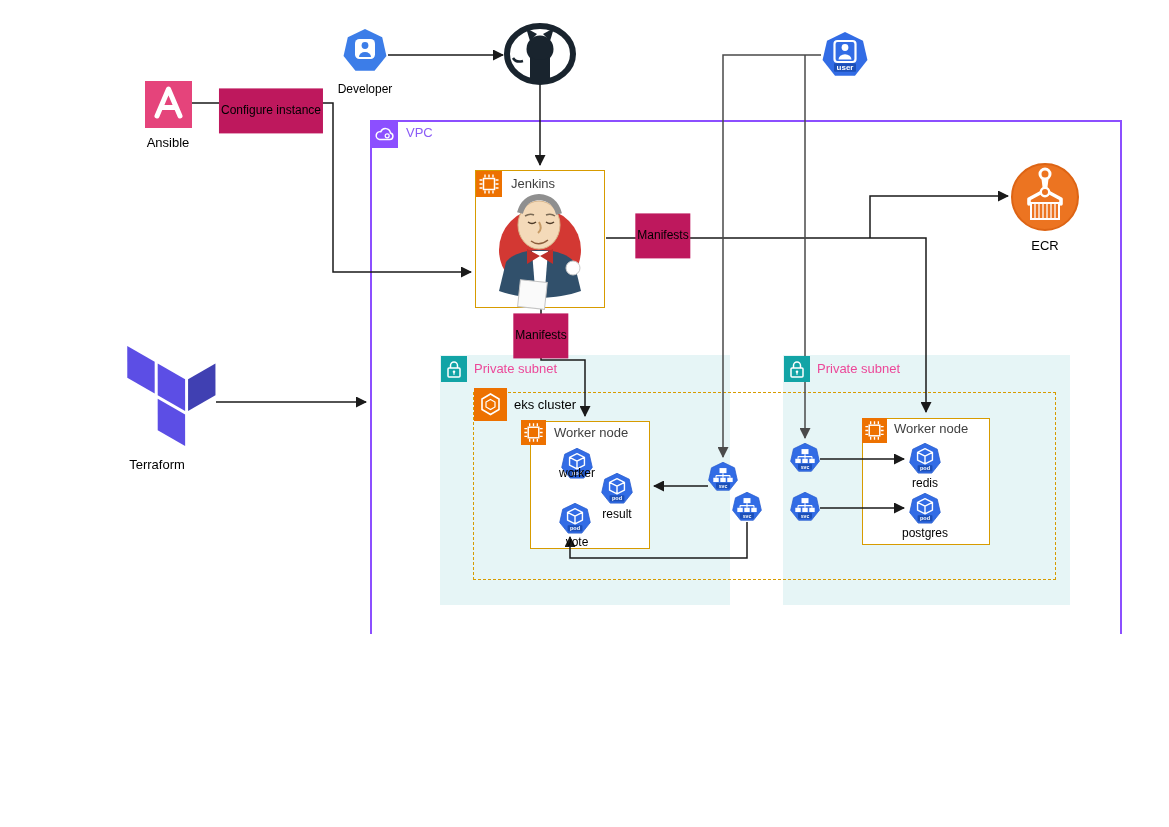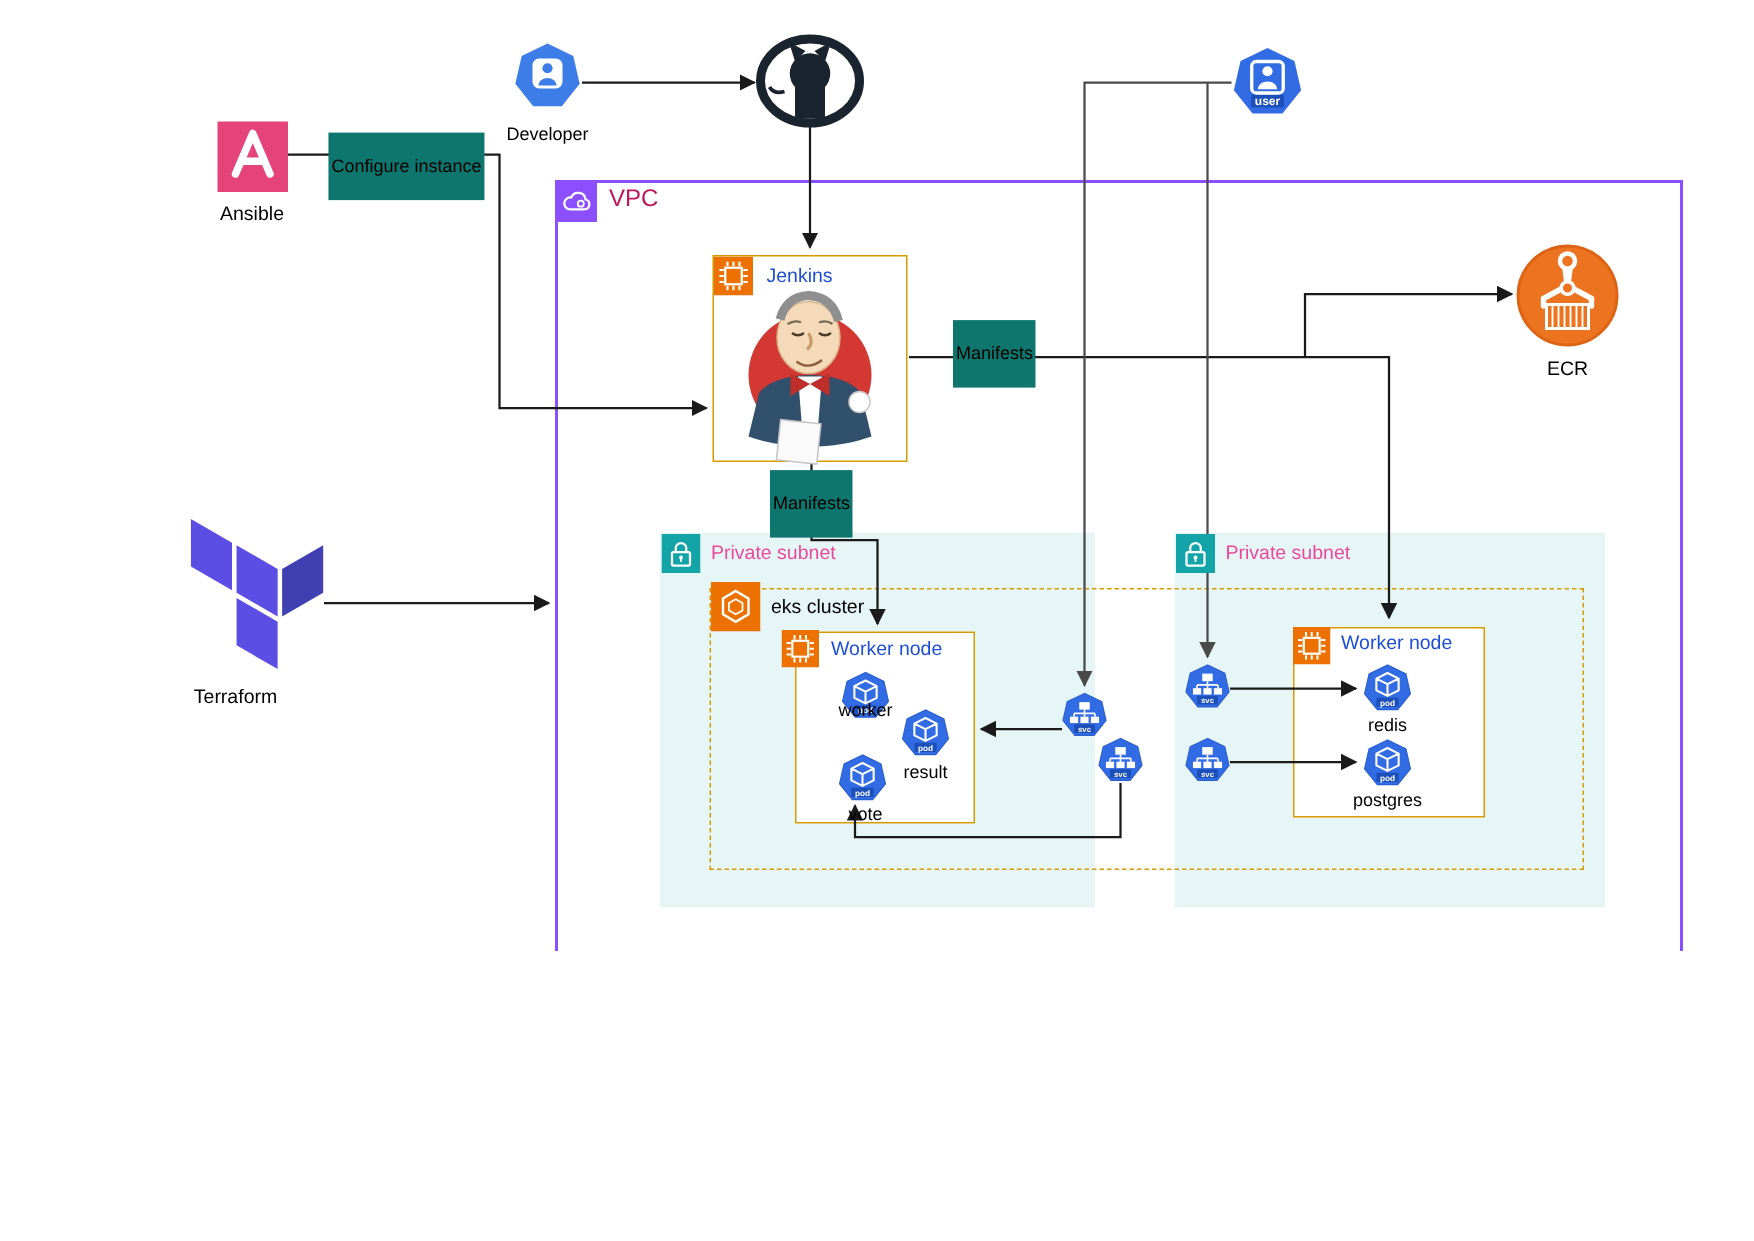--- a/index.html
+++ b/index.html
@@ -17,24 +17,24 @@
   .worker-left{left:530px;top:421px;width:120px;height:128px;}
   .worker-right{left:862px;top:418px;width:128px;height:127px;}
   
   .layer{position:absolute;left:0;top:0;z-index:2;pointer-events:none;}
   .regions{position:absolute;left:0;top:0;z-index:1;width:100%;height:100%;}
   .labels{position:absolute;left:0;top:0;z-index:3;width:100%;height:100%;pointer-events:none;}
   
   .lbl{position:absolute;font-size:12px;color:#000;white-space:nowrap;line-height:1.1;}
   .c{transform:translate(-50%,-50%);text-align:center;}
   .l{transform:translate(0,-50%);}
-  .bgw{background:#0f766e;padding:16px 2px;}
-  .orange{color:#1d4ed8;font-size:13px;}
+  .bgw{background:#be185d;padding:16px 2px;}
+  .orange{color:#404040;font-size:13px;}
   .blue{color:#ec4899;font-size:13px;}
-  .purple{color:#be185d;font-size:16px;}
+  .purple{color:#8b5cf6;font-size:13px;}
   .big{font-size:13px;}
   .wm-ar{position:absolute;font-family:"DejaVu Sans",sans-serif;font-weight:bold;
          font-size:52px;color:#E9E9E9;transform:translate(-50%,-50%);}
   .wm-en{position:absolute;font-weight:bold;font-size:28px;letter-spacing:1px;color:#E4E4E4;
          transform:translate(-50%,-50%);}
   svg text{font-family:"Liberation Sans",sans-serif;}
 </style>
 </head>
 <body>
 

